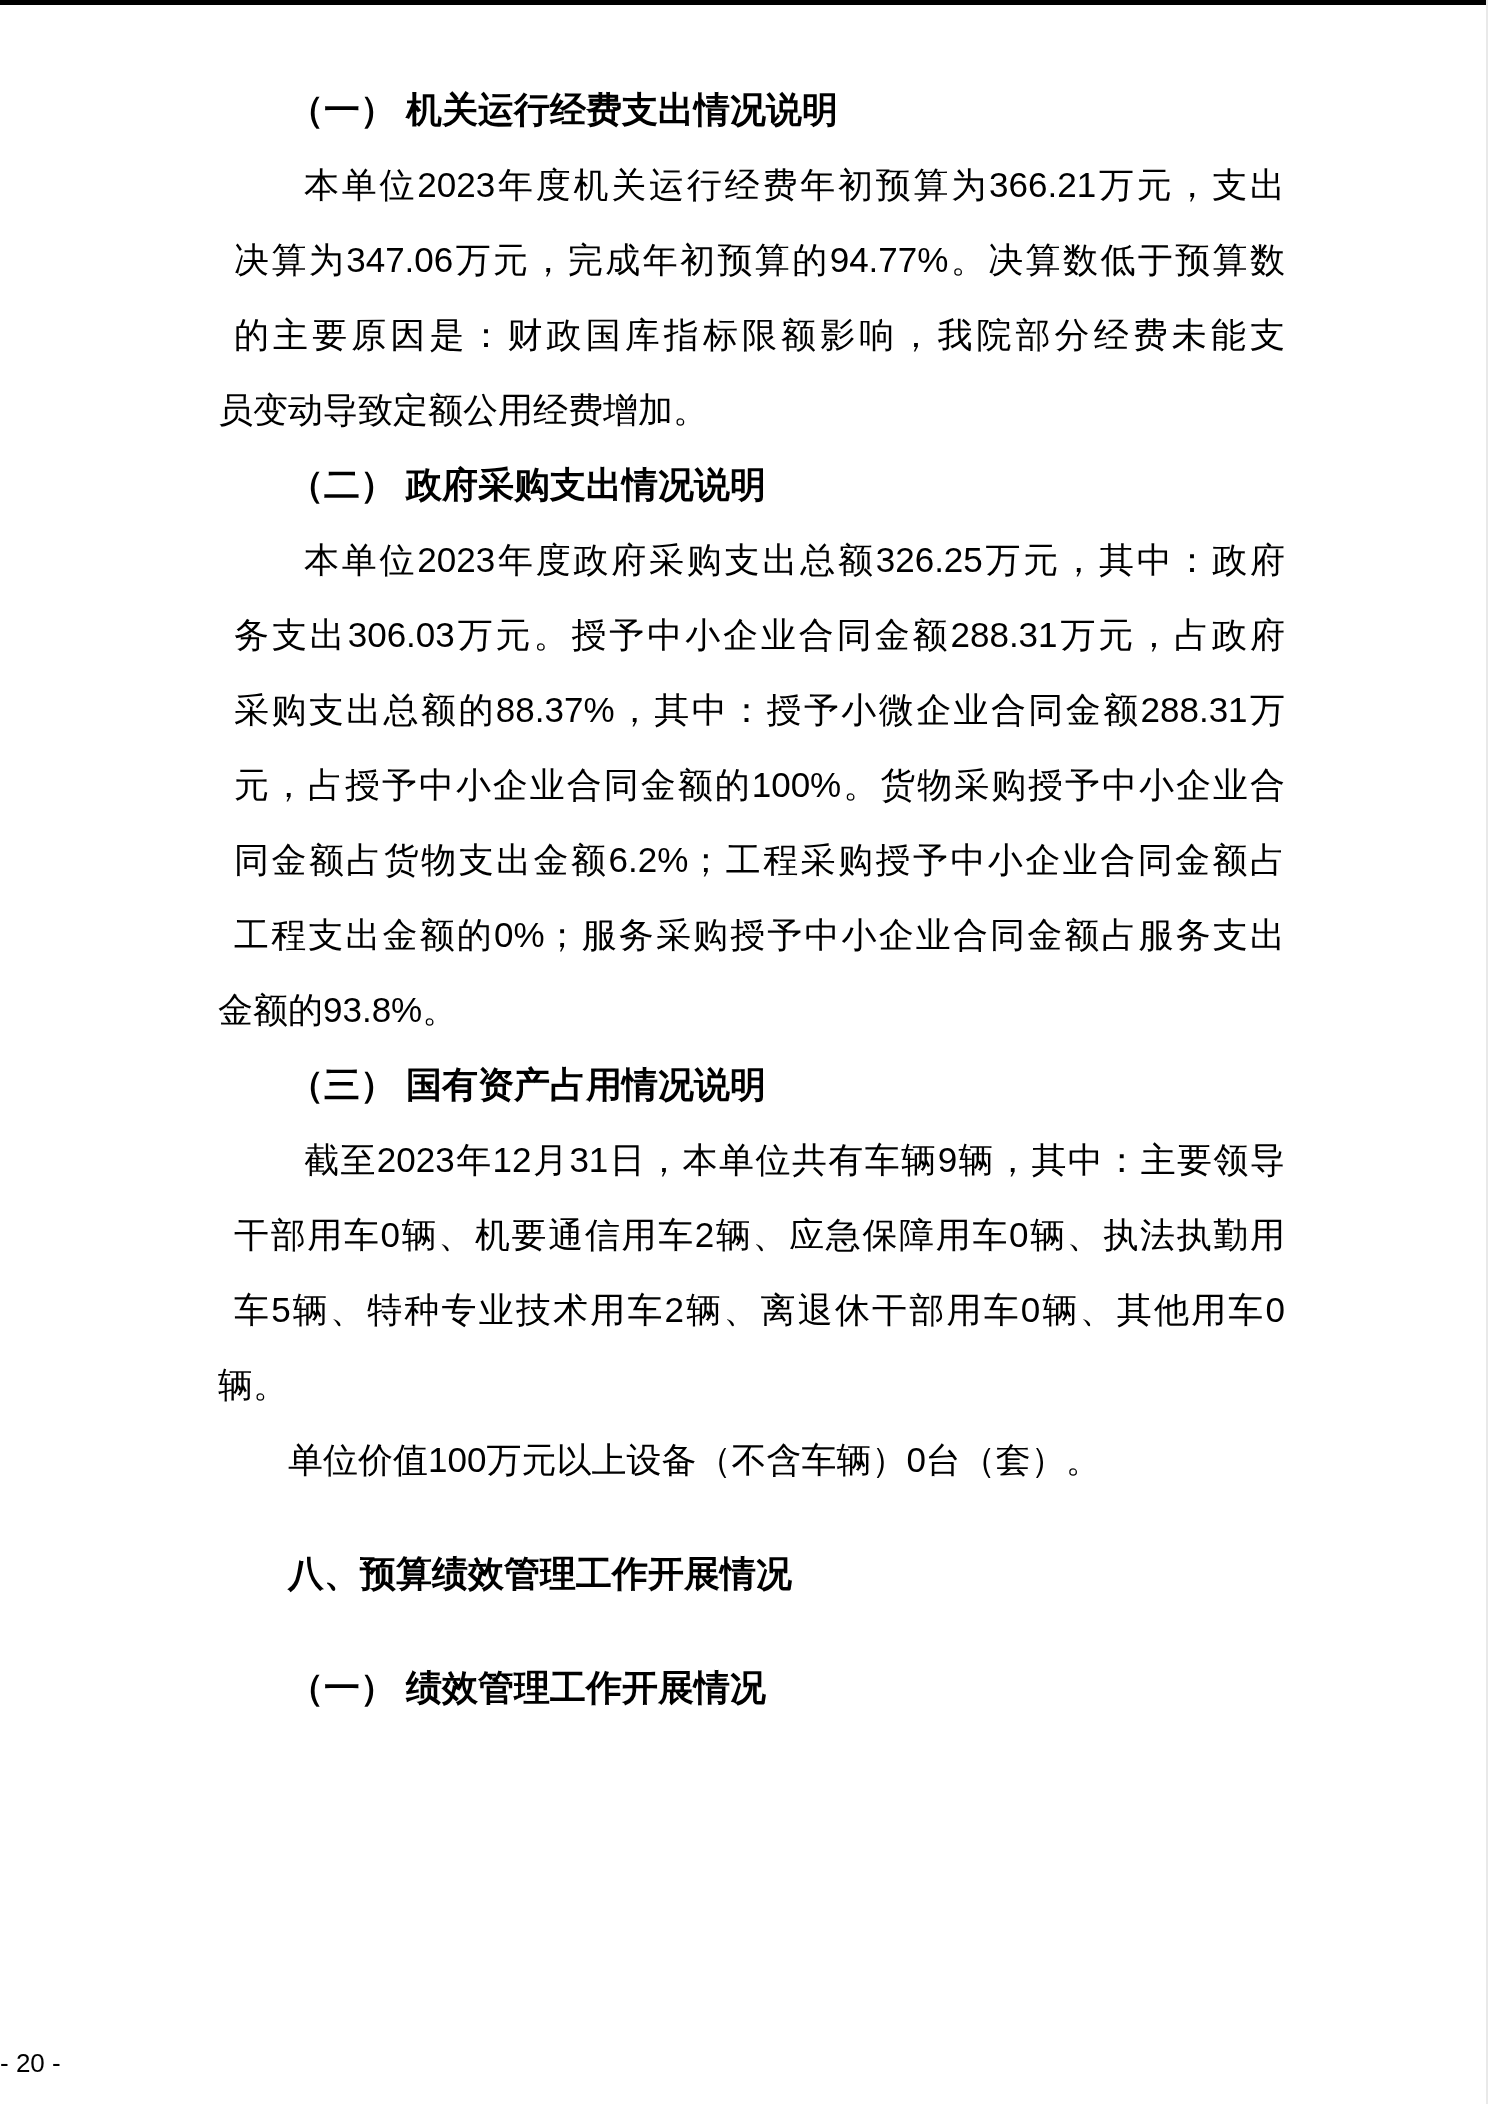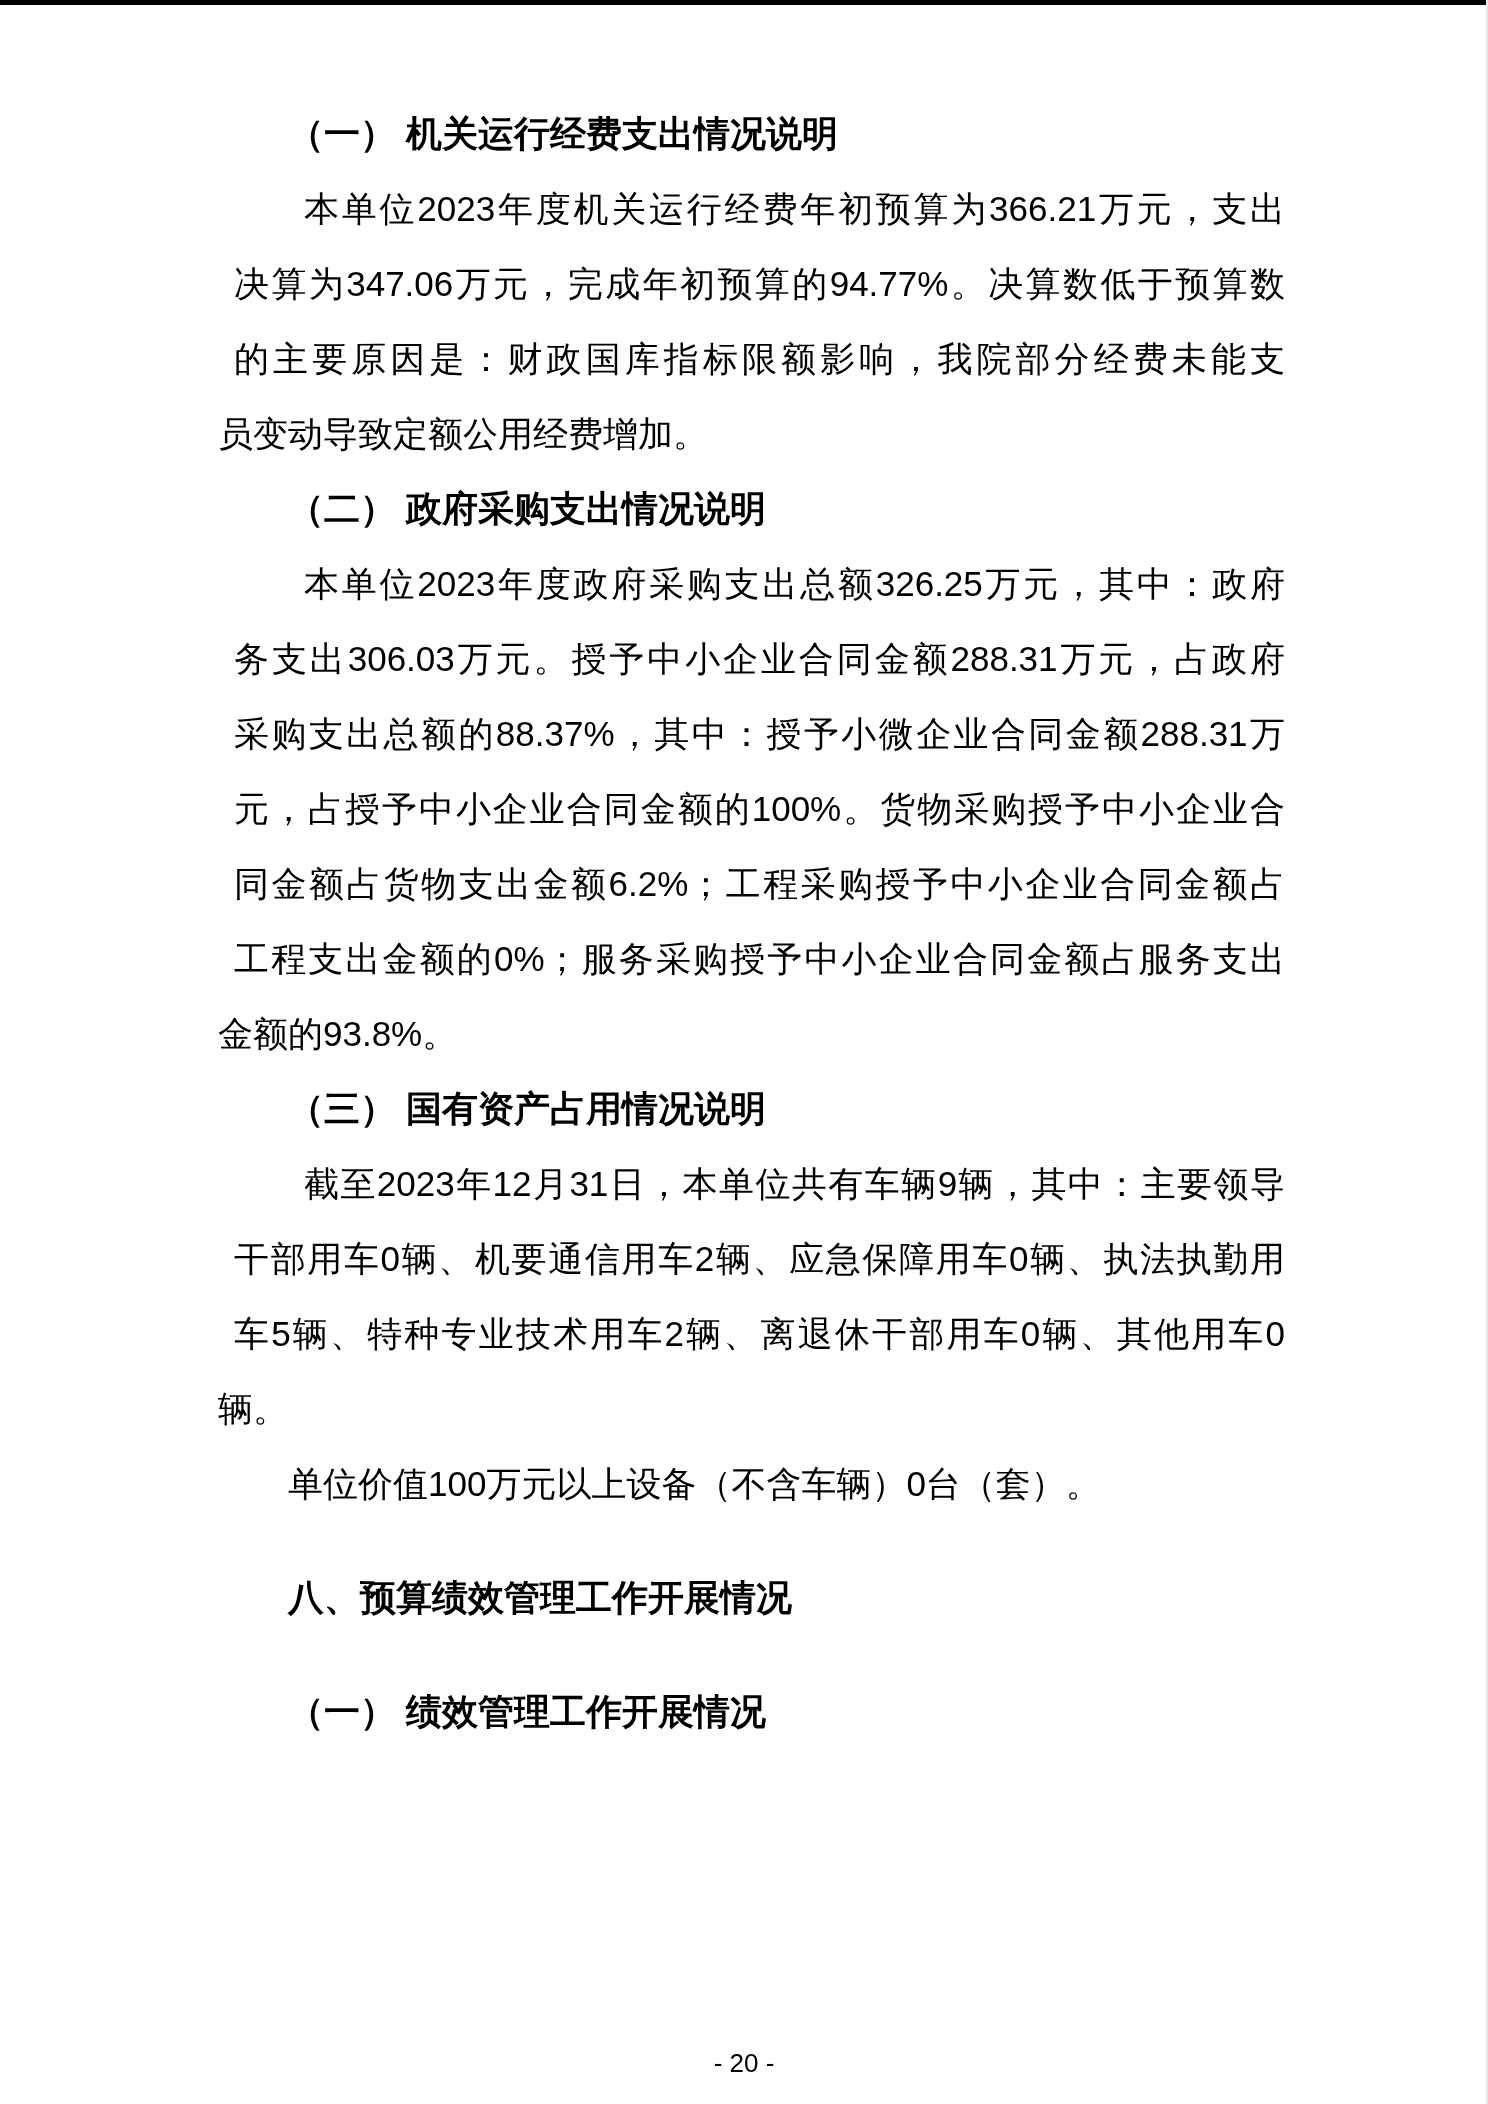--- a/index.html
+++ b/index.html
@@ -20,21 +20,21 @@
   }
   .right-edge {
     position: absolute;
     top: 0; right: 0;
     width: 2px; height: 100%;
     background: #e9e9e9;
   }
   .content {
     position: absolute;
     left: 218px;
-    top: 96px;
+    top: 72px;
     width: 1067px;
   }
   .line {
     height: 75px;
     line-height: 75px;
     font-size: 35px;
     white-space: normal;
     overflow: hidden;
   }
   .just {
@@ -55,21 +55,20 @@
     text-indent: 70px;
   }
   .gap { margin-top: 39px; }
   .page-number {
     position: absolute;
     top: 2046px;
     left: 0;
     width: 100%;
     height: 34px;
     line-height: 34px;
-    text-align: center;
     font-size: 26px;
     color: #000000;
   }
 </style>
 </head>
 <body>
 
 <div class="page">
   <div class="top-rule"></div>
   <div class="right-edge"></div>

